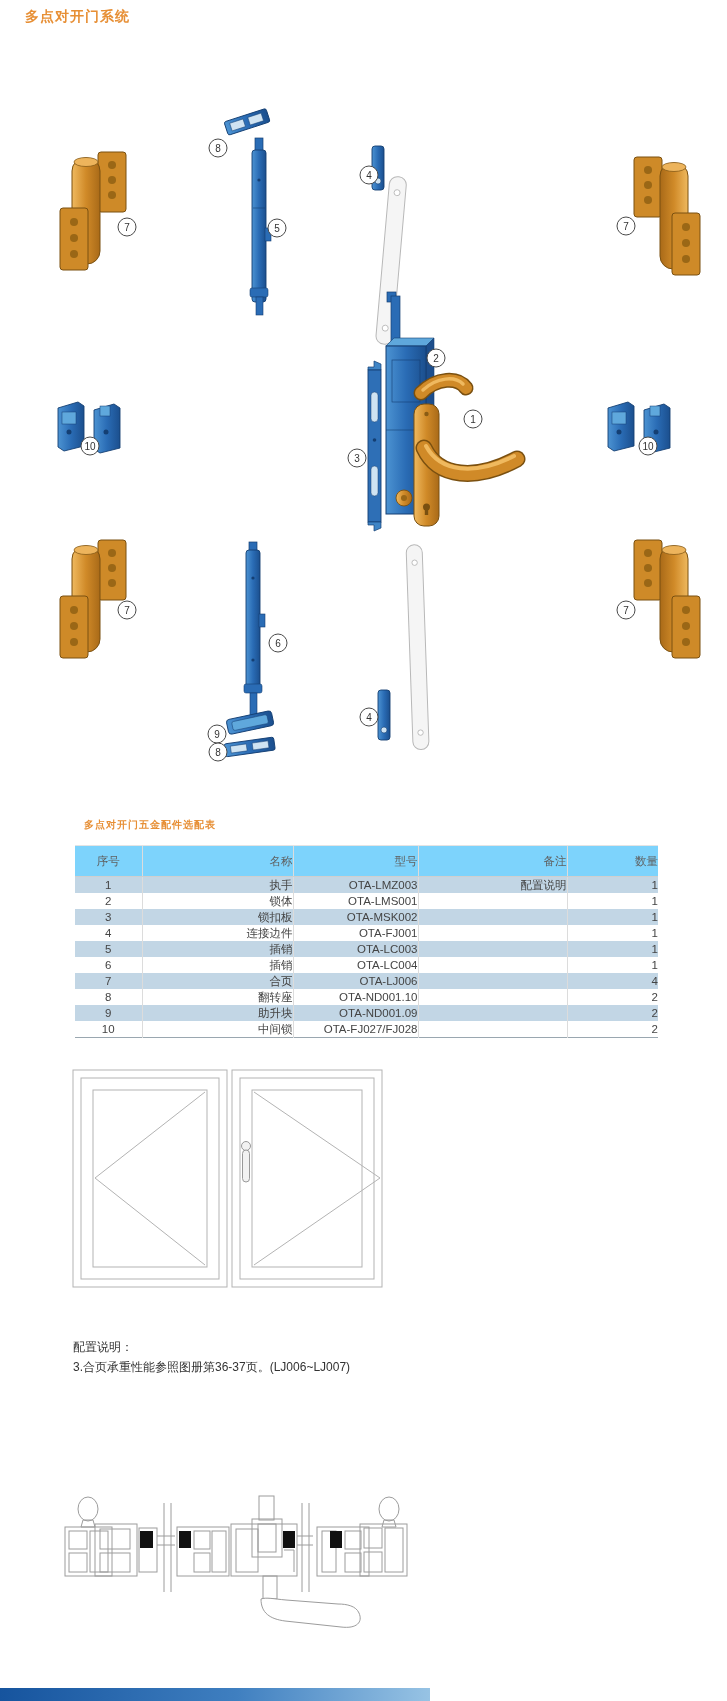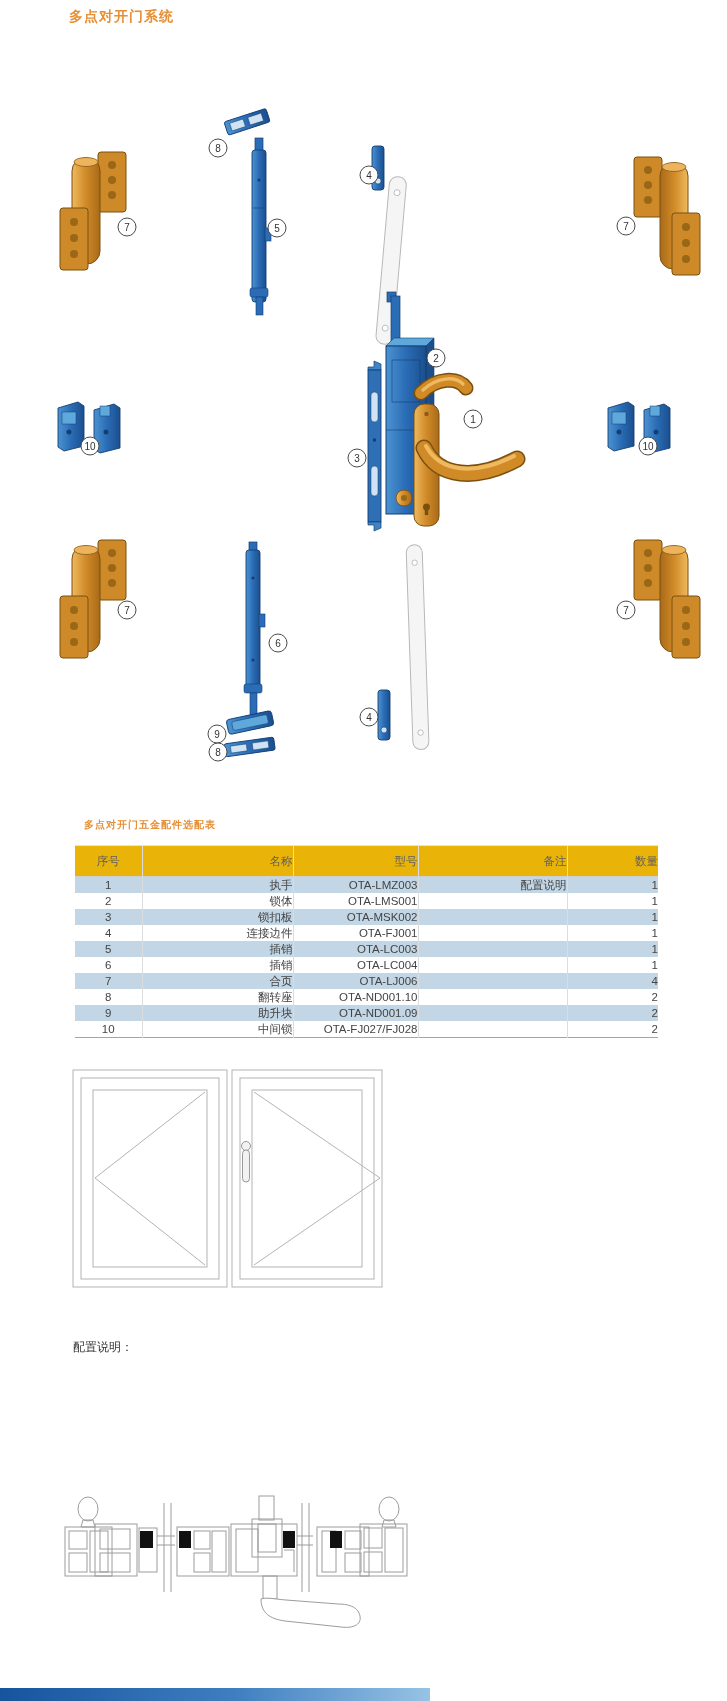--- a/index.html
+++ b/index.html
@@ -1,32 +1,32 @@
 <!DOCTYPE html>
 <html><head>
 <meta charset="utf-8">
 <style>
   html,body{margin:0;padding:0;background:#fff;}
   .page{position:relative;width:727px;height:1701px;background:#ffffff;
         font-family:"Liberation Sans",sans-serif;overflow:hidden;}
 
-  .page-title{position:absolute;left:25px;top:8px;font-size:14px;font-weight:bold;color:#E78F35;letter-spacing:1px;margin-left:44px;}
+  .page-title{position:absolute;left:25px;top:8px;font-size:14px;font-weight:bold;color:#E78F35;letter-spacing:1px;}
   .table-title{position:absolute;left:84px;top:818px;font-size:10px;font-weight:bold;color:#E78F35;letter-spacing:1px;}
 
   .diagram-layer{position:absolute;left:0;top:0;width:727px;height:790px;}
   .callout{position:absolute;width:17px;height:17px;border:1.2px solid #4a4a4a;border-radius:50%;
            background:#fff;display:flex;align-items:center;justify-content:center;
            font-size:10px;color:#333;transform:translate(-50%,-50%);line-height:1;}
 
   table.parts{position:absolute;left:75px;top:845px;width:583px;border-collapse:collapse;
               font-size:11.5px;color:#444;table-layout:fixed;border-bottom:1.5px solid #9AA7B0;}
   table.parts col.c1{width:67px}  table.parts col.c2{width:151px}
   table.parts col.c3{width:125px} table.parts col.c4{width:149px}
   table.parts col.c5{width:91px}
-  table.parts th{font-weight:normal;color:#5f5f5f;height:30px;background:#eab308;
+  table.parts th{font-weight:normal;color:#5f5f5f;height:30px;background:#7dd3fc;
                  border-top:1px solid #E4E4E4;border-bottom:1px solid #CFCFCF;text-align:center;padding:0;}
   table.parts td{height:16px;padding:0;text-align:center;}
   table.parts th + th, table.parts td + td{border-left:1px solid #DCDCDC;text-align:right;}
   table.parts tr.stripe td{background:#C2D6E5;}
 
   .notes{position:absolute;left:73px;top:1338px;font-size:12px;color:#333;line-height:19.5px;width:600px;}
   .notes div{white-space:nowrap;}
 
   .window-layer,.section-layer{position:absolute;left:0;}
   .footer-bar{position:absolute;left:0;top:1688px;width:430px;height:13px;
@@ -344,20 +344,21 @@
 
       <g stroke="#999" fill="#F2F2F2" stroke-width="1">
         <circle cx="246" cy="1146" r="4.5"></circle>
         <rect x="242.5" y="1150" width="7" height="32" rx="3.5"></rect>
       </g>
     </svg>
   </div>
 
   <div class="notes">
     <div>配置说明：</div>
+    <div>3.合页承重性能参照图册第36-37页。(LJ006~LJ007)</div>
   </div>
 
   <div class="section-layer" style="top:1490px">
     <svg width="727" height="160" viewBox="0 1490 727 160">
       <g stroke="#9C9C9C" stroke-width="1" fill="none">
 
         <ellipse cx="88" cy="1509" rx="10" ry="12"></ellipse>
         <path d="M83,1520 h10 l2,7 h-14 z"></path>
         <ellipse cx="389" cy="1509" rx="10" ry="12"></ellipse>
         <path d="M384,1520 h10 l2,7 h-14 z"></path>

